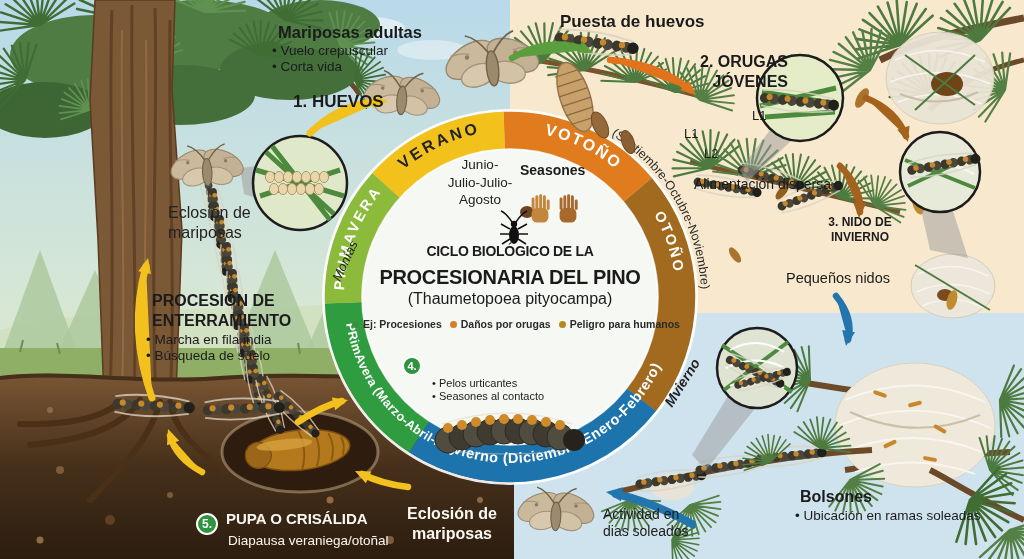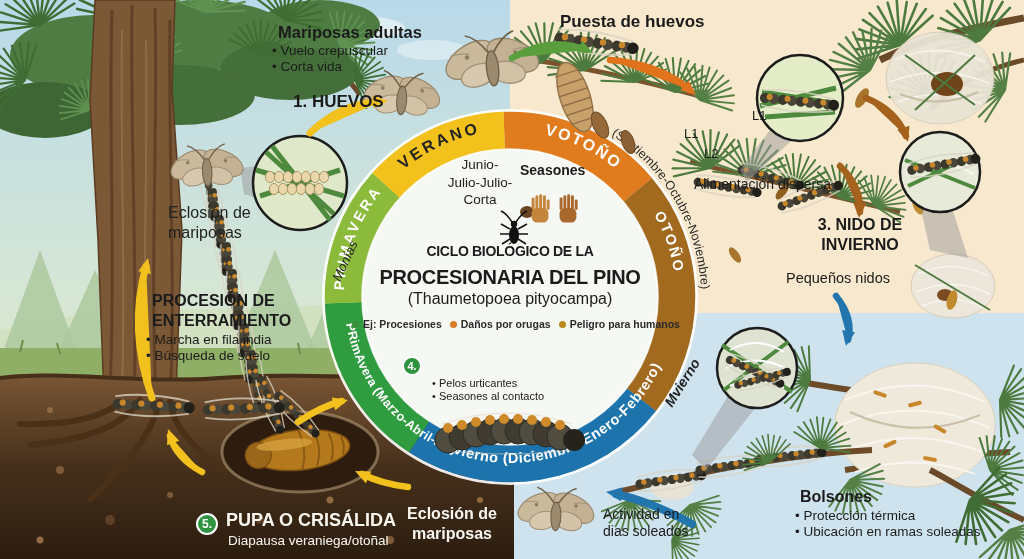--- a/index.html
+++ b/index.html
@@ -435,69 +435,72 @@
 
 <div class="lbl b" style="left:278px;top:22px;font-size:16.5px">Mariposas adultas</div>
 <div class="lbl" style="left:272px;top:43px;font-size:13.5px">
   <span class="bullet">Vuelo crepuscular</span>
   <span class="bullet">Corta vida</span>
 </div>
 <div class="lbl b" style="left:293px;top:92px;font-size:17px">1. HUEVOS</div>
 
 <div class="lbl b" style="left:560px;top:12px;font-size:17px">Puesta de huevos</div>
 
+<div class="lbl b rt" style="left:688px;top:52px;width:100px;font-size:16px">
+  <span>2. ORUGAS</span><br>
+  <span>JÓVENES</span>
+</div>
 <div class="lbl" style="left:752px;top:108px;font-size:13px">L1</div>
 <div class="lbl" style="left:684px;top:126px;font-size:13px">L1</div>
 <div class="lbl" style="left:704px;top:146px;font-size:13px">L2</div>
 <div class="lbl" style="left:694px;top:176px;font-size:14px">Alimentación dispersa</div>
 
-<div class="lbl b ctr" style="left:814px;top:215px;width:92px;font-size:16px">
+<div class="lbl b ctr" style="left:814px;top:215px;width:92px;font-size:12px">
   <span>3. NIDO DE</span><br>
   <span>INVIERNO</span>
 </div>
 <div class="lbl" style="left:786px;top:270px;font-size:14.5px">Pequeños nidos</div>
 
 <div class="lbl b" style="left:800px;top:487px;font-size:16px">Bolsones</div>
 <div class="lbl" style="left:795px;top:508px;font-size:13.5px">
-  <span class="bullet">Protección térmica</span>
   <span class="bullet">Ubicación en ramas soleadas</span>
 </div>
 
 <div class="lbl" style="left:603px;top:506px;font-size:14px">
   <span>Actividad en</span><br>
   <span>dias soleados</span>
 </div>
 
 <div class="lbl b w ctr" style="left:396px;top:504px;width:112px;font-size:16px">
   <span>Eclosión de</span><br>
   <span>mariposas</span>
 </div>
 
 <div class="badge" style="left:196px;top:513px">5.</div>
-<div class="lbl b w" style="left:226px;top:510px;font-size:18px">PUPA O CRISÁLIDA</div>
+<div class="lbl b w" style="left:226px;top:510px;font-size:15px">PUPA O CRISÁLIDA</div>
 <div class="lbl b" style="left:152px;top:291px;font-size:16px">
   <span>PROCESIÓN DE</span><br>
   <span>ENTERRAMIENTO</span>
 </div>
 
 <div class="lbl w" style="left:228px;top:533px;font-size:13.5px">Diapausa veraniega/otoñal</div>
 <div class="lbl" style="left:146px;top:332px;font-size:13.5px">
   <span class="bullet">Marcha en fila india</span>
   <span class="bullet">Búsqueda de suelo</span>
 </div>
 
 <div class="lbl" style="left:168px;top:203px;font-size:16px;color:#222">
   <span>Eclosión de</span><br>
   <span>mariposas</span>
 </div>
 
 <div class="lbl ctr" style="left:430px;top:156px;width:100px;font-size:13.5px;color:#222;line-height:1.3">
   <span>Junio-</span><br>
   <span>Julio-Julio-</span><br>
-  <span>Corta</span>
+  <span>Agosto</span>
 </div>
 <div class="lbl b" style="left:520px;top:162px;font-size:14px">Seasones</div>
 
 <div class="lbl b ctr" style="left:360px;top:243px;width:300px;font-size:14px;letter-spacing:-0.3px">CICLO BIOLÓGICO DE LA</div>
 <div class="lbl b ctr" style="left:360px;top:265px;width:300px;font-size:20px;letter-spacing:-0.3px">PROCESIONARIA DEL PINO</div>
 <div class="lbl ctr" style="left:360px;top:289px;width:300px;font-size:16px;">(Thaumetopoea pityocampa)</div>
 
 <div class="legend-row">
   <span class="legend-item">
         <span class="dot" style="background:#3a8f3d"></span>

